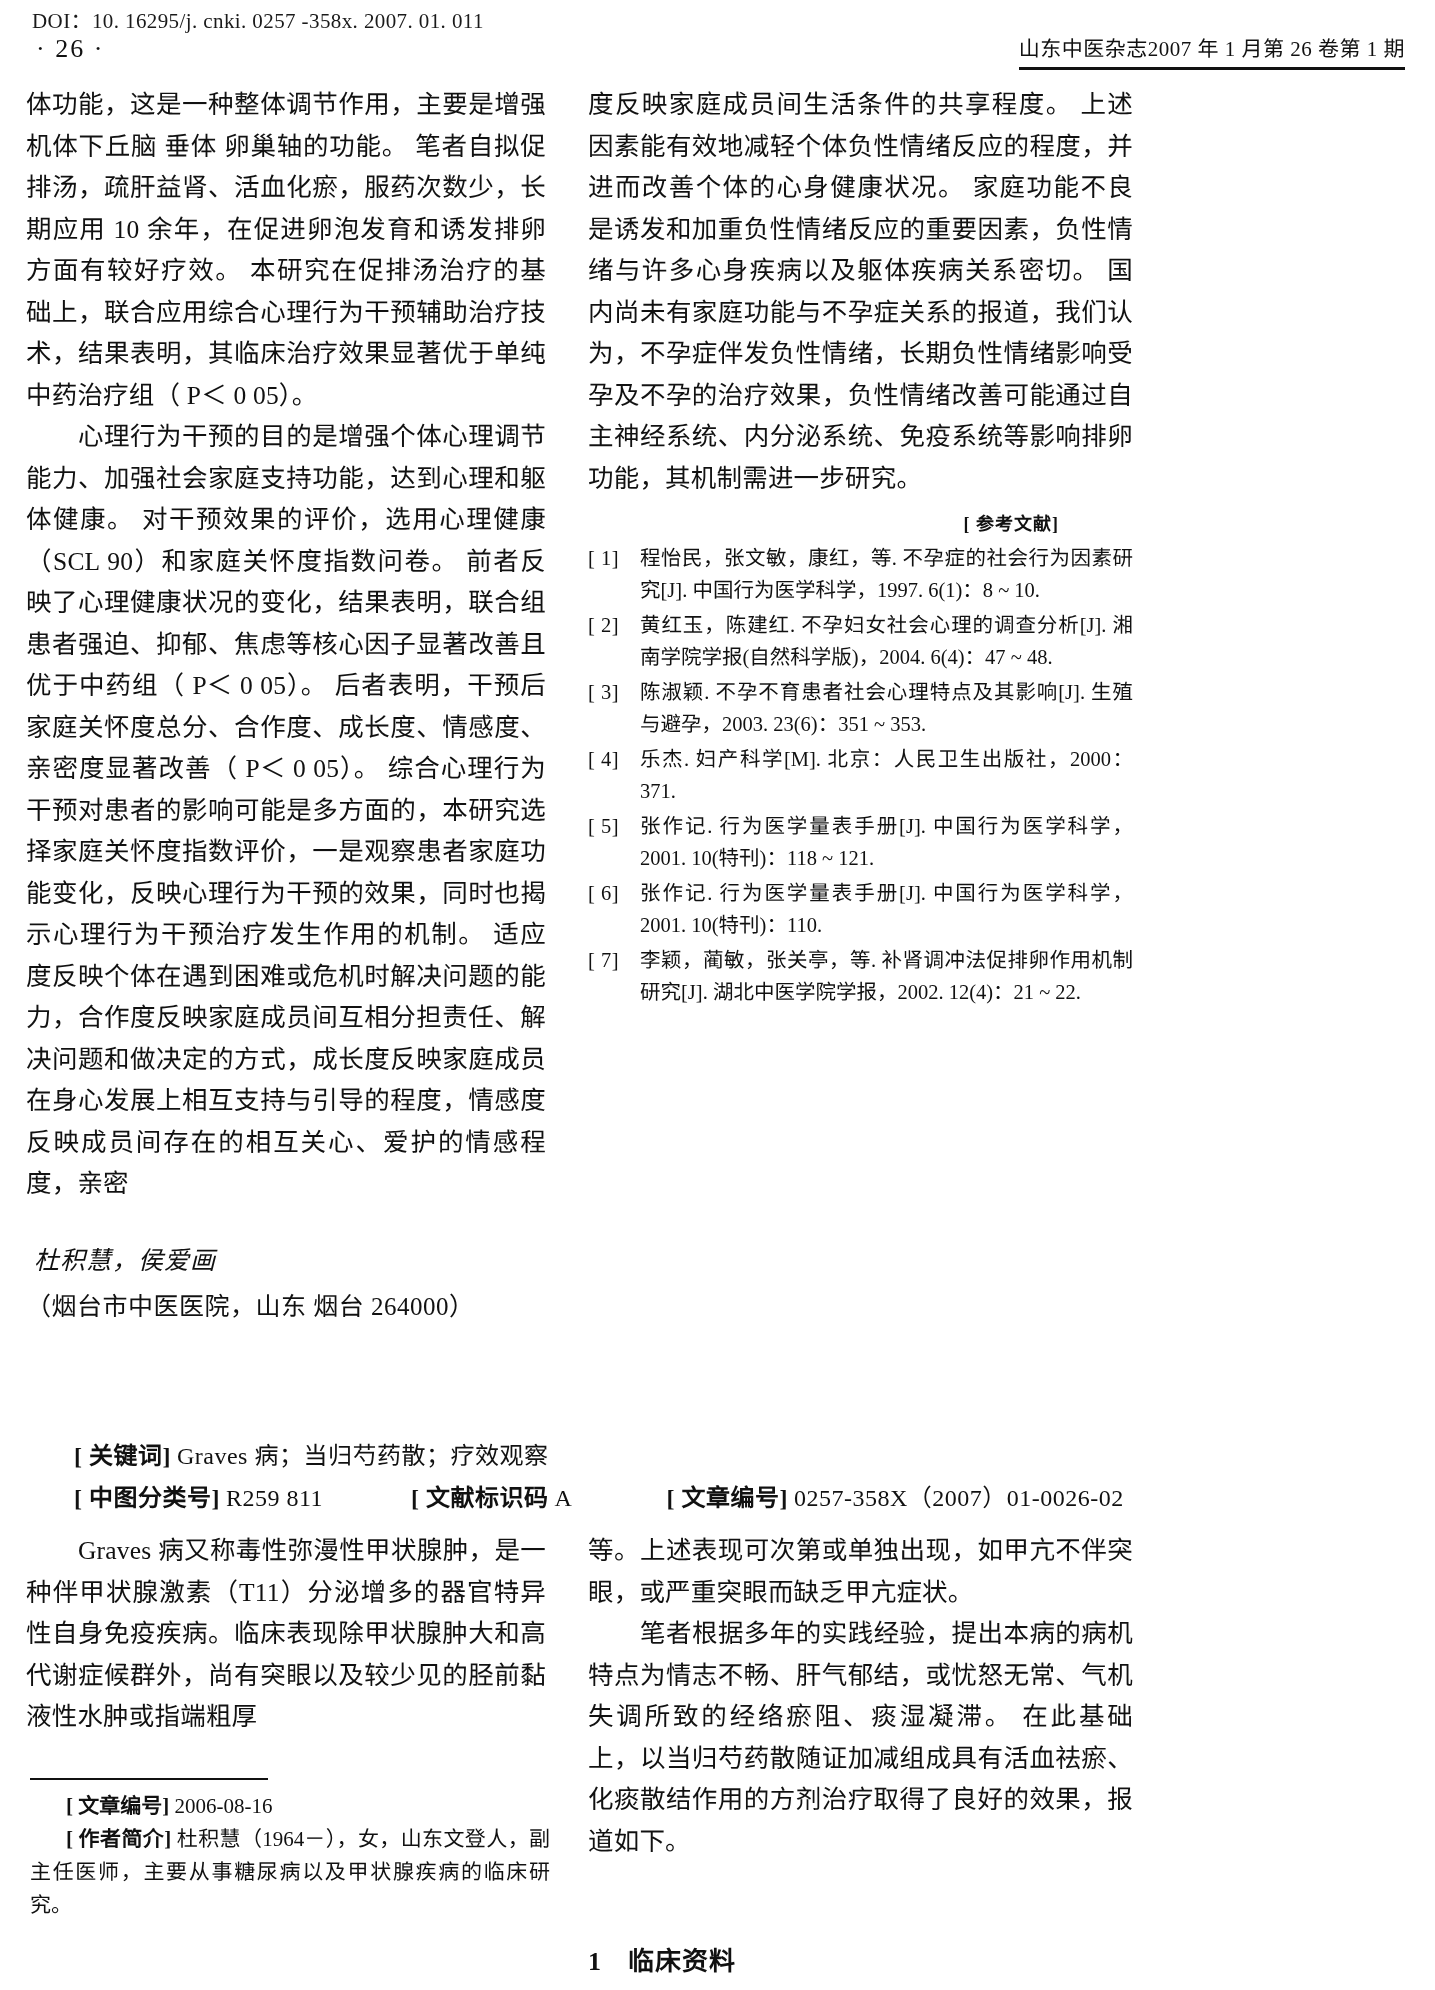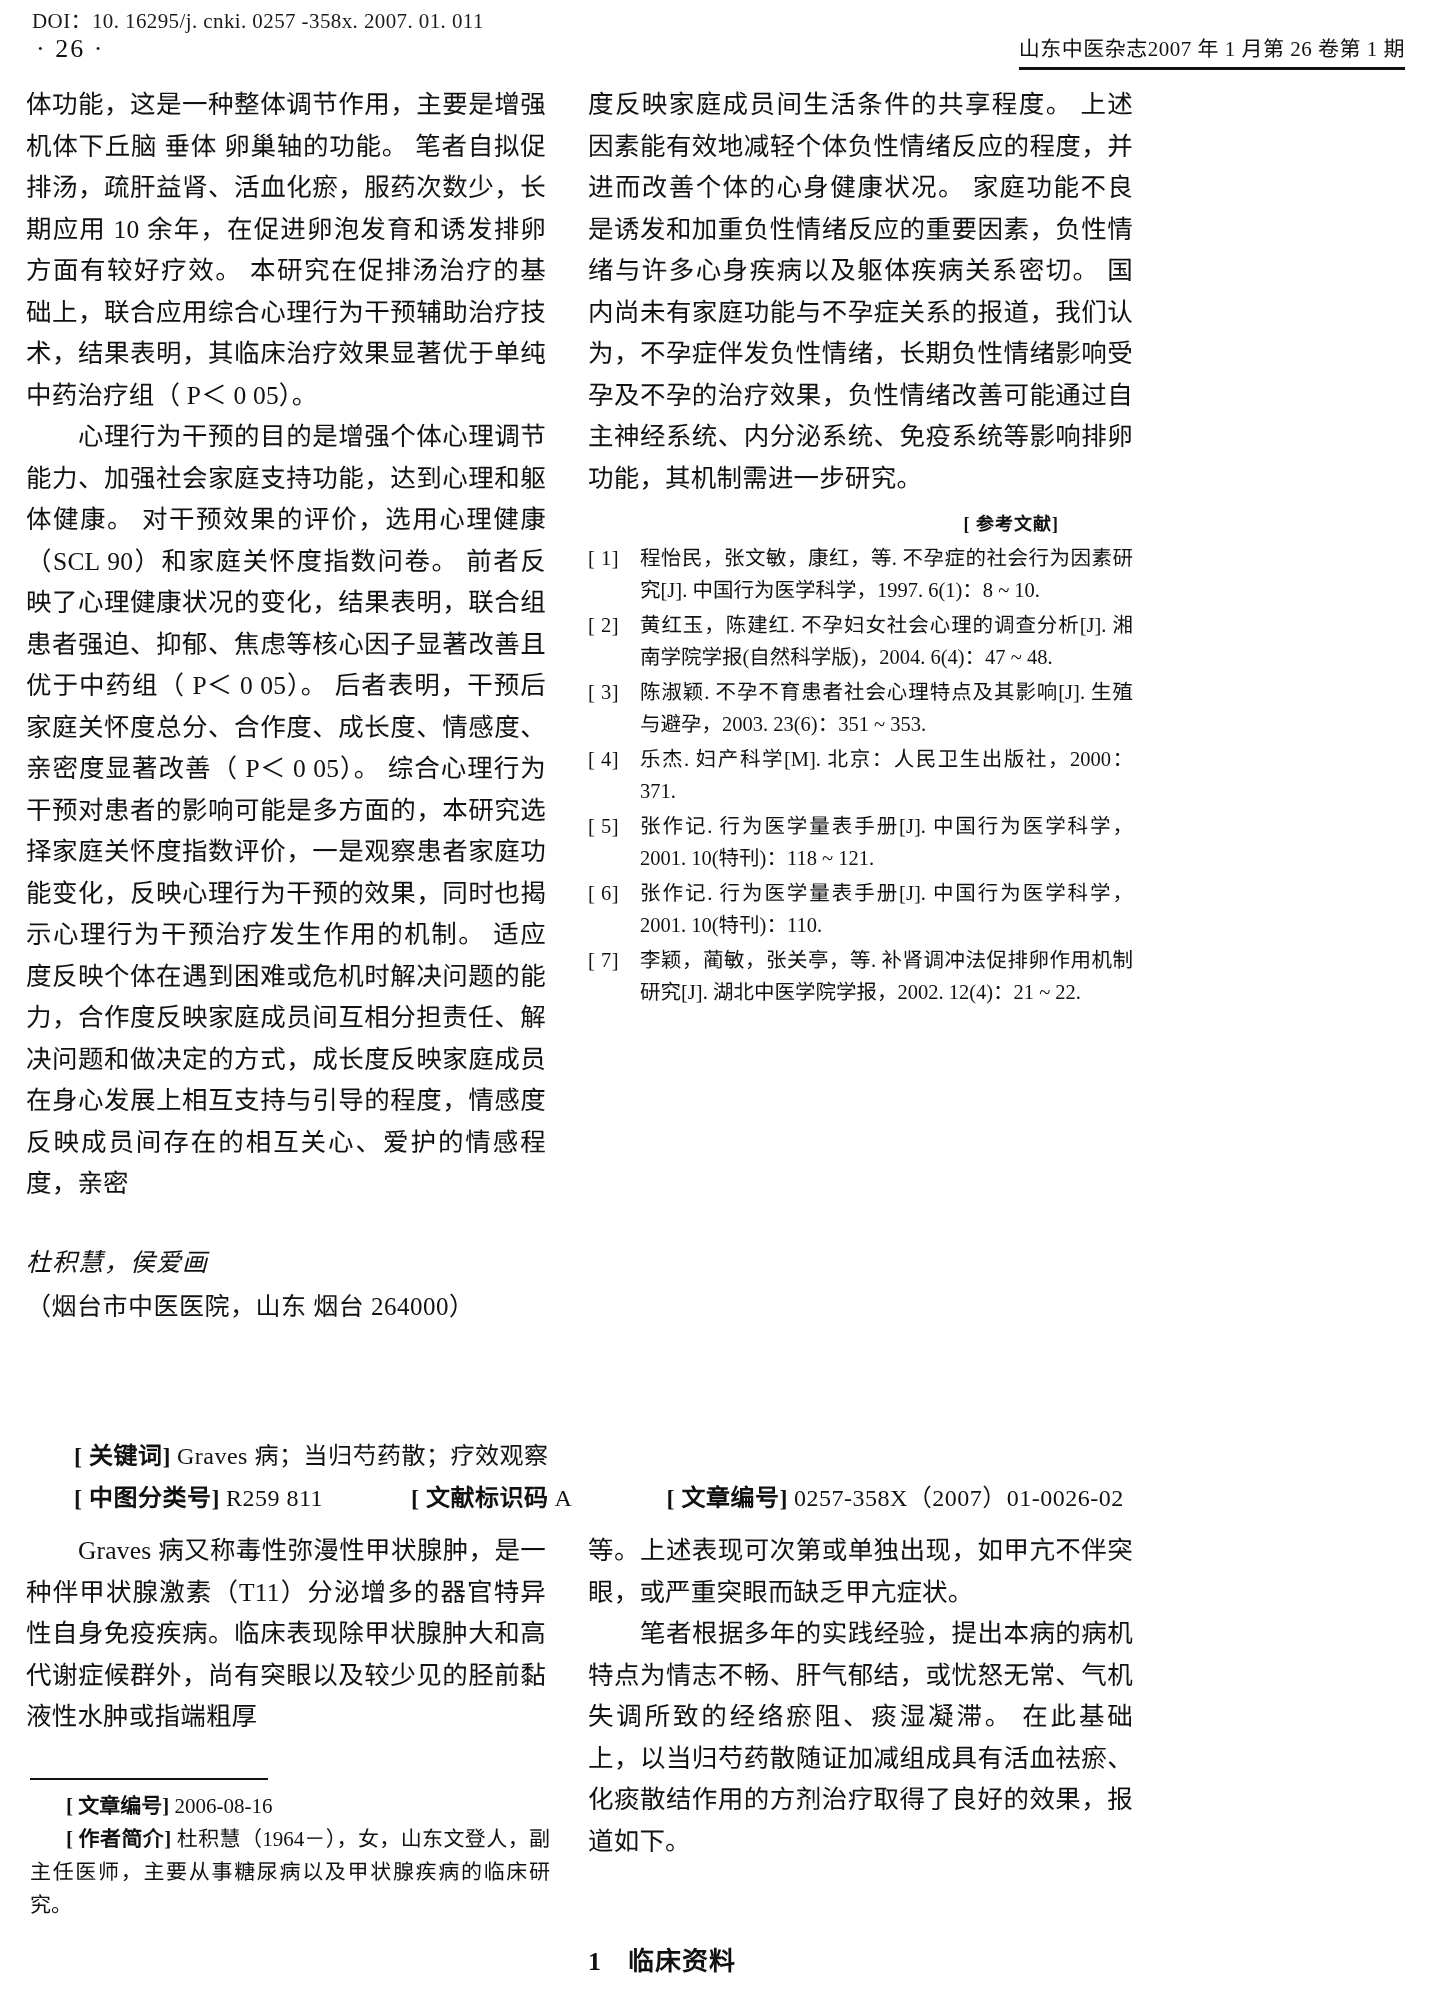--- a/index.html
+++ b/index.html
@@ -121,23 +121,24 @@
     font-size: 40px;
     font-weight: bold;
     letter-spacing: 1px;
     line-height: 50px;
     margin: 0 0 6px 0;
     font-family: "Liberation Sans", "DejaVu Sans", sans-serif;
   }
   .a2-authors {
     font-size: 25px;
     line-height: 38px;
-    margin: 6px 0 2px 0;
+    margin: 6px 0 2px 8px;
     letter-spacing: 1px;
     font-style: italic;
+    font-family: Liberation Mono, monospace;
   }
   .a2-affil {
     font-size: 25px;
     line-height: 38px;
     margin: 6px 0 0 0;
     letter-spacing: 0.5px;
   }
 
   .meta-block {
     position: absolute;

